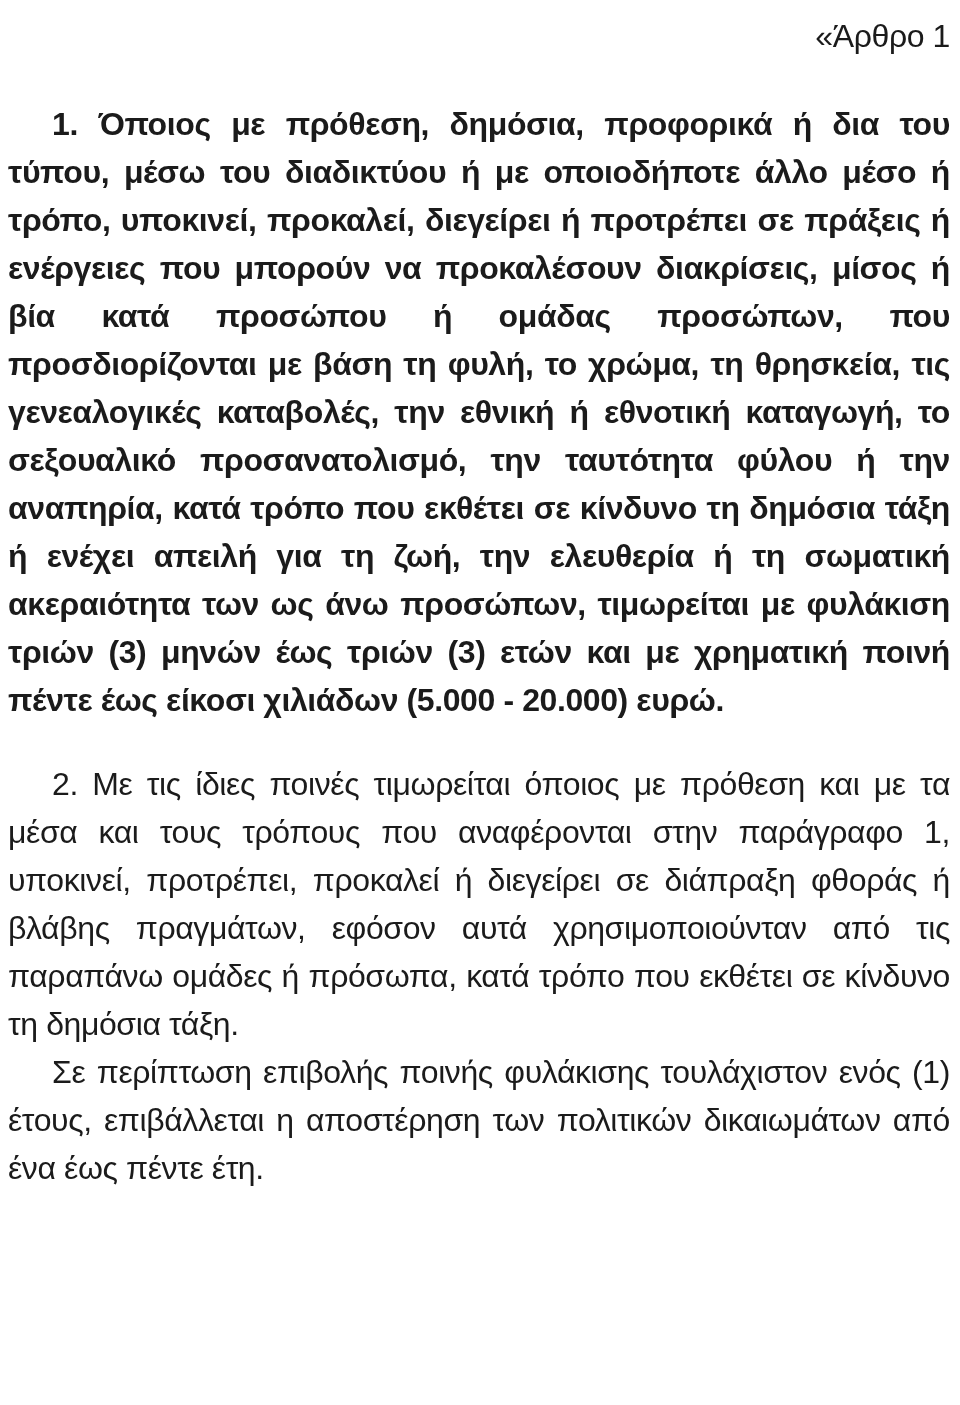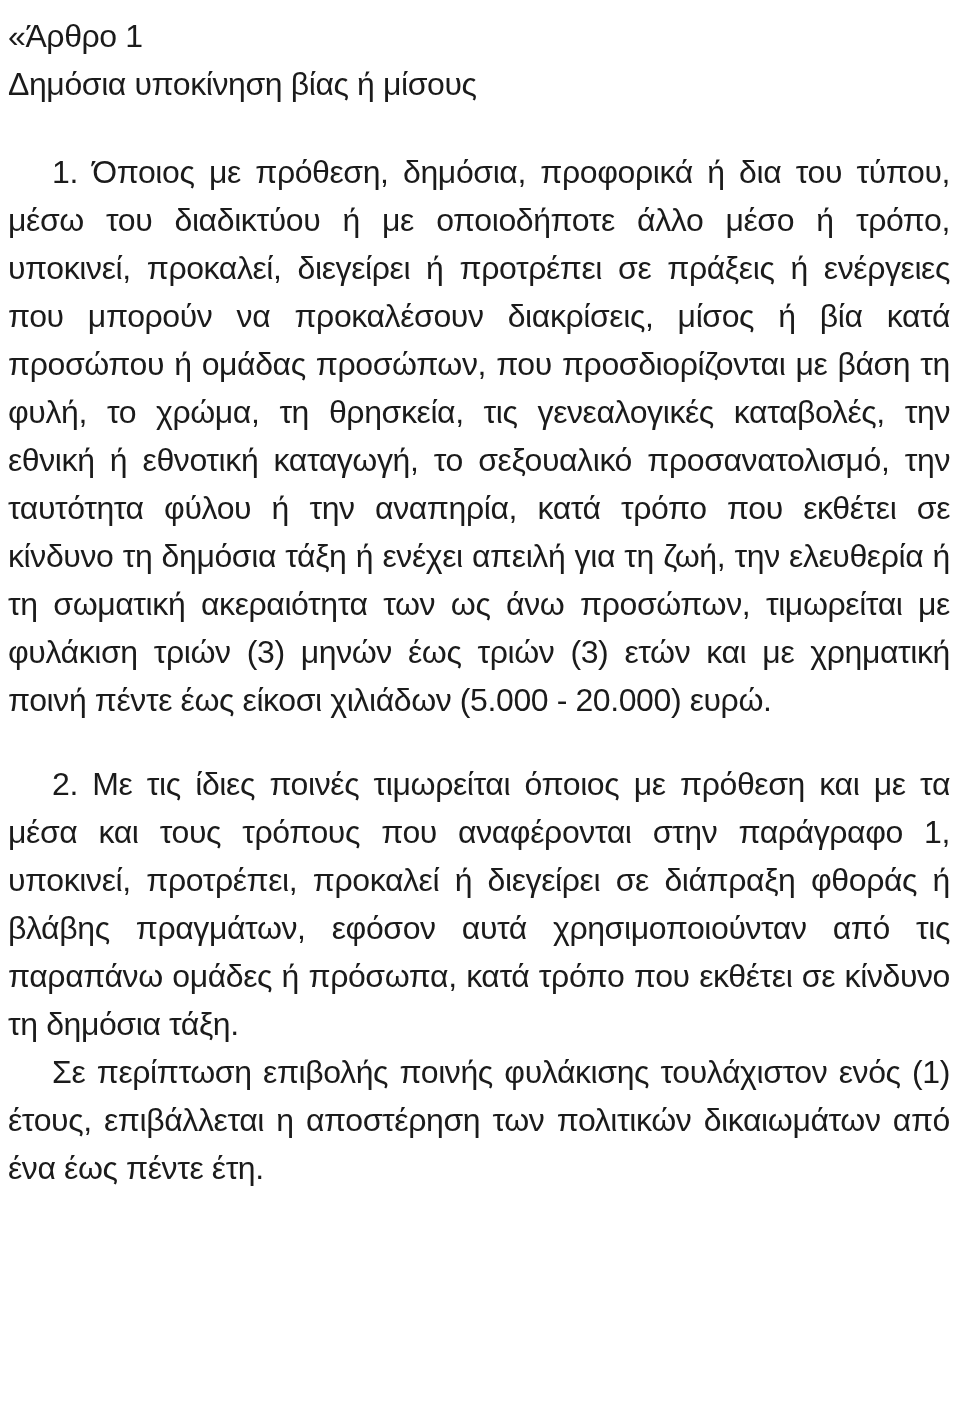--- a/index.html
+++ b/index.html
@@ -21,42 +21,43 @@
     font-size: 32px;
     line-height: 48px;
     letter-spacing: -0.4px;
   }
   .heading {
     margin: 0 0 40px 0;
     text-align: left;
   }
   .heading-line {
     white-space: nowrap;
+    text-align: right;
   }
   .para {
     margin: 36px 0 0 0;
     text-align: justify;
     text-justify: inter-word;
     text-indent: 44px;
   }
   .para.first {
     margin-top: 0;
+    font-weight: bold;
   }
   .para.continuation {
     margin-top: 0;
   }
 </style>
 </head>
 <body>
 
 <div class="page">
 
   <div class="heading">
     <div class="heading-line">«Άρθρο 1</div>
-    <div class="heading-line">Δημόσια υποκίνηση βίας ή μίσους</div>
   </div>
 
   <p class="para first">1. Όποιος με πρόθεση, δημόσια, προφορικά ή δια του τύπου, μέσω του διαδικτύου ή με οποιοδήποτε άλλο μέσο ή τρόπο, υποκινεί, προκαλεί, διεγείρει ή προτρέπει σε πράξεις ή ενέργειες που μπορούν να προκαλέσουν διακρίσεις, μίσος ή βία κατά προσώπου ή ομάδας προσώπων, που προσδιορίζονται με βάση τη φυλή, το χρώμα, τη θρησκεία, τις γενεαλογικές καταβολές, την εθνική ή εθνοτική καταγωγή, το σεξουαλικό προσανατολισμό, την ταυτότητα φύλου ή την αναπηρία, κατά τρόπο που εκθέτει σε κίνδυνο τη δημόσια τάξη ή ενέχει απειλή για τη ζωή, την ελευθερία ή τη σωματική ακεραιότητα των ως άνω προσώπων, τιμωρείται με φυλάκιση τριών (3) μηνών έως τριών (3) ετών και με χρηματική ποινή πέντε έως είκοσι χιλιάδων (5.000 - 20.000) ευρώ.</p>
 
   <p class="para">2. Με τις ίδιες ποινές τιμωρείται όποιος με πρόθεση και με τα μέσα και τους τρόπους που αναφέρονται στην παράγραφο 1, υποκινεί, προτρέπει, προκαλεί ή διεγείρει σε διάπραξη φθοράς ή βλάβης πραγμάτων, εφόσον αυτά χρησιμοποιούνταν από τις παραπάνω ομάδες ή πρόσωπα, κατά τρόπο που εκθέτει σε κίνδυνο τη δημόσια τάξη.</p>
 
 
   <p class="para continuation">Σε περίπτωση επιβολής ποινής φυλάκισης τουλάχιστον ενός (1) έτους, επιβάλλεται η αποστέρηση των πολιτικών δικαιωμάτων από ένα έως πέντε έτη.</p>
 
 </div>

